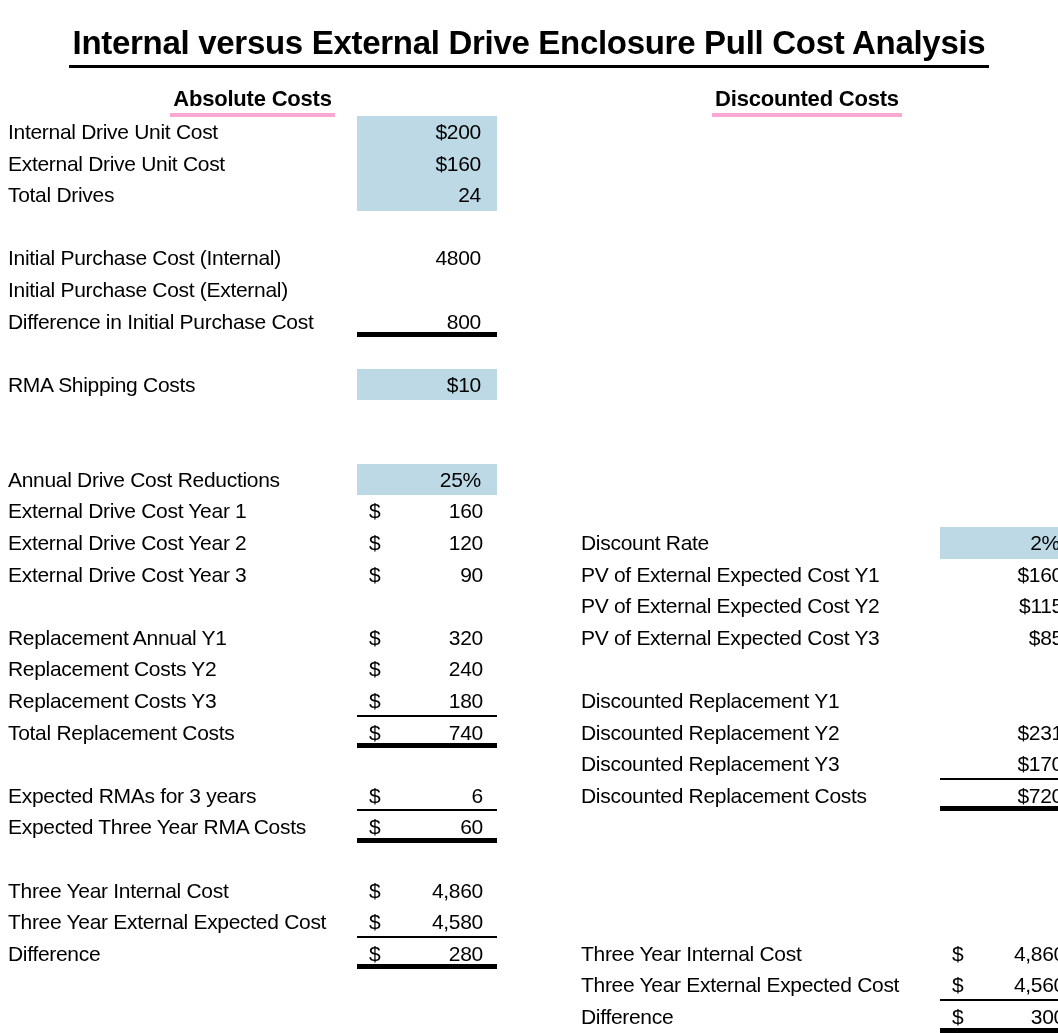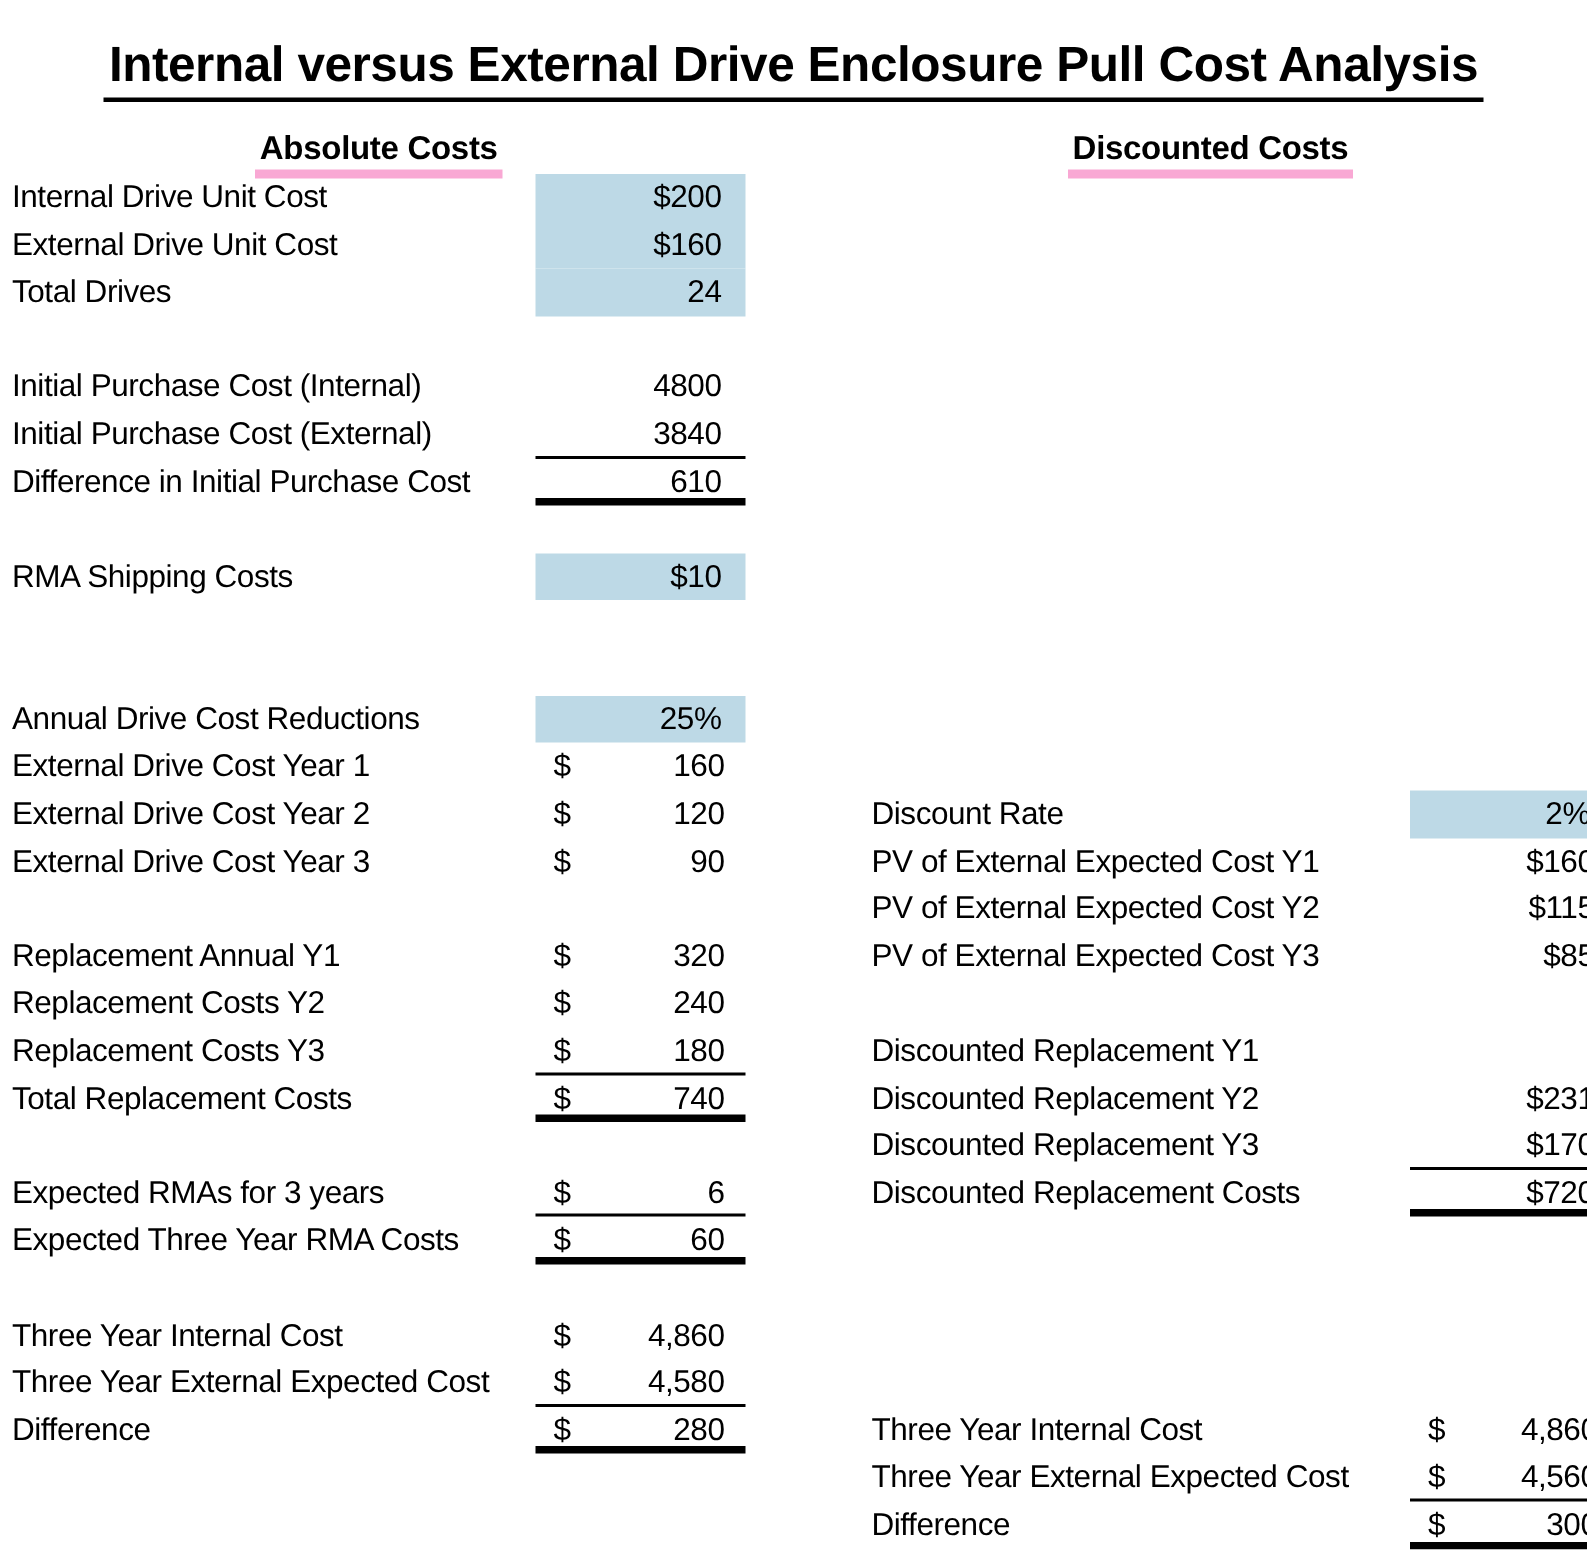--- a/index.html
+++ b/index.html
@@ -11,21 +11,21 @@
   .title-wrap { position:absolute; top:24px; left:0; width:1058px; text-align:center; }
   .title {
     display:inline-block; font-size:33px; font-weight:bold; letter-spacing:-0.3px;
     border-bottom:3px solid #000; padding:0 4px 3px 4px;
   }
   .col-header { position:absolute; top:86px; text-align:center; }
   .col-header.left  { left:8px;  width:489px; }
   .col-header.right { left:558px; width:498px; }
   .col-header span {
     display:inline-block; font-size:22px; font-weight:bold; letter-spacing:-0.2px;
-    border-bottom:6px solid #f9a8d4; padding:0 3px 1px 3px;
+    border-bottom:4px solid #f9a8d4; padding:0 3px 1px 3px;
   }
   .sheet-table { position:absolute; top:116px; }
   #table-left  { left:8px;  width:489px; }
   #table-right { left:558px; width:498px;margin-left:23px; }
   .row { display:flex; height:31.62px; }
   .cell {
     font-size:21px; letter-spacing:-0.3px; line-height:31.6px;
     white-space:nowrap; box-sizing:border-box;
   }
   #table-left  .label { width:349px; }
@@ -70,25 +70,24 @@
     <div class="row">
       <div class="cell label"></div>
       <div class="cell value"></div>
     </div>
     <div class="row">
       <div class="cell label">Initial Purchase Cost (Internal)</div>
       <div class="cell value">4800</div>
     </div>
     <div class="row">
       <div class="cell label">Initial Purchase Cost (External)</div>
-      <div class="cell value b-thin">3840</div>
     </div>
     <div class="row">
       <div class="cell label">Difference in Initial Purchase Cost</div>
-      <div class="cell value b-thick">610</div>
+      <div class="cell value b-thick">800</div>
     </div>
     <div class="row">
       <div class="cell label"></div>
       <div class="cell value"></div>
     </div>
     <div class="row">
       <div class="cell label">RMA Shipping Costs</div>
       <div class="cell value hl">$10</div>
     </div>
     <div class="row">

